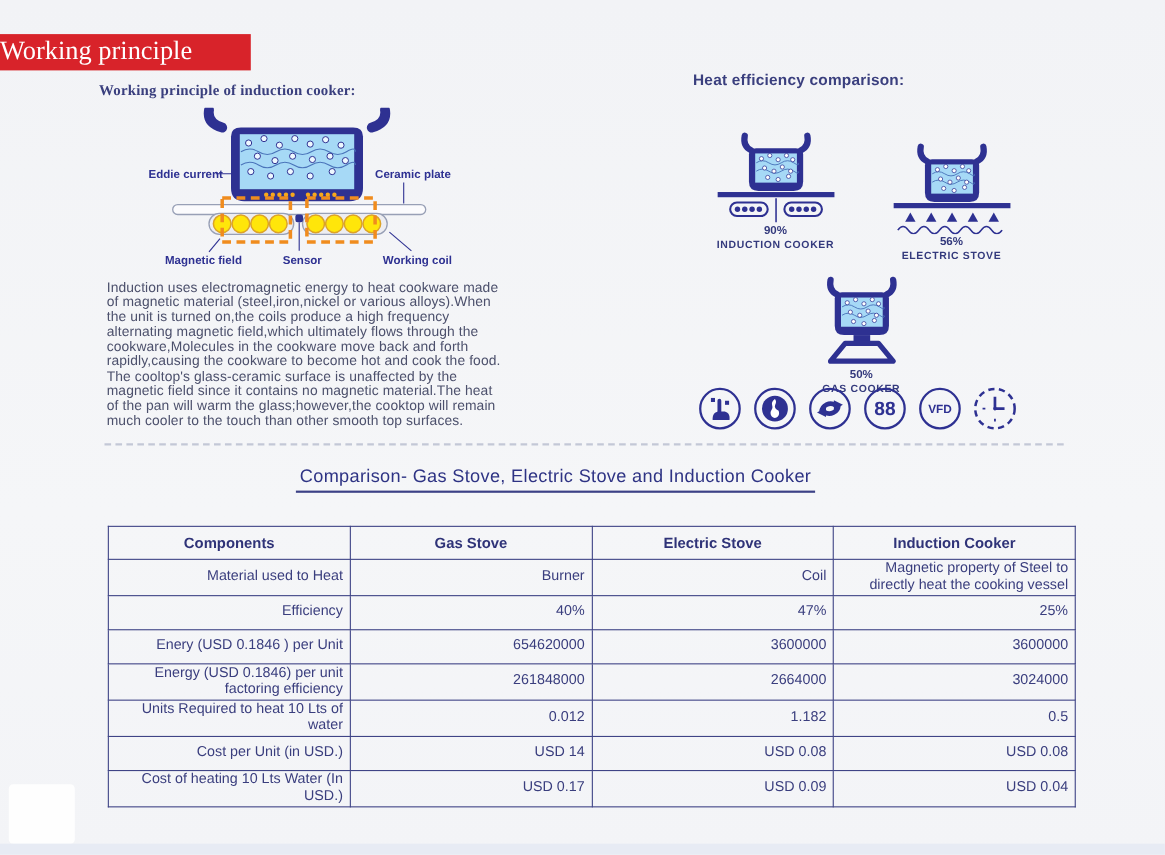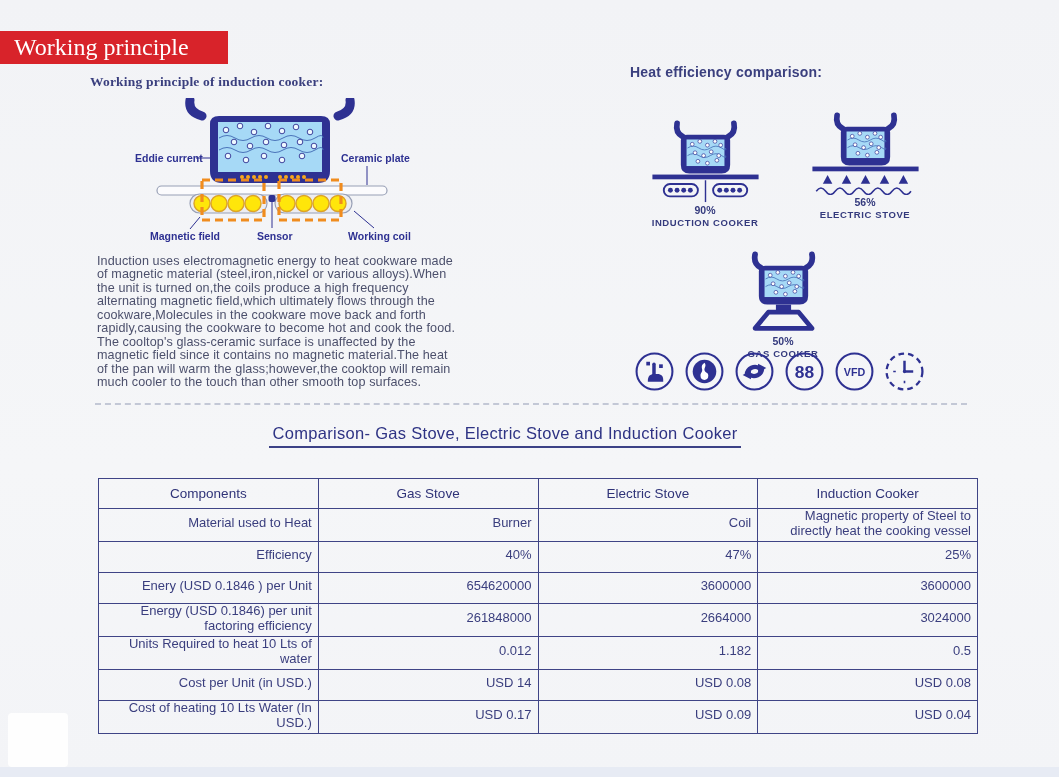--- a/index.html
+++ b/index.html
@@ -5,21 +5,21 @@
   html,body{margin:0;padding:0;}
   body{width:1059px;height:777px;overflow:hidden;background:#eceef2;
        font-family:"Liberation Sans",sans-serif;}
   #page{position:relative;width:1059px;height:777px;overflow:hidden;
         background:linear-gradient(180deg,#f2f3f6 0%,#f5f6f8 60%,#f3f4f7 100%);}
   .abs{position:absolute;}
 
   
   #banner{left:0;top:31px;width:228px;height:33px;background:#d8232a;
           color:#ffffff;font-family:"Liberation Serif",serif;font-size:24px;
-          line-height:32px;padding-left:14px;box-sizing:border-box;}
+          line-height:32px;box-sizing:border-box;}
 
   .navyhead{color:#3a3f7e;font-weight:700;font-size:13.5px;letter-spacing:.2px;}
 
   #paragraph{left:97px;top:255px;width:438px;color:#4c506c;font-size:12.6px;
              line-height:13.45px;white-space:pre-line;letter-spacing:.1px;}
 
   
   svg text{font-family:"Liberation Sans",sans-serif;}
   .dlabel{fill:#2e3192;font-size:10.5px;font-weight:600;}
 
@@ -38,21 +38,21 @@
 
   
   #cmp-head-wrap{left:60px;top:424px;width:890px;text-align:center;}
   #cmp-head{display:inline-block;color:#2e3384;font-size:16.5px;font-weight:400;
             letter-spacing:.3px;border-bottom:2px solid #3c4186;padding:0 4px 3px 4px;}
 
   
   #cmp-table{left:98px;top:478px;width:880px;border-collapse:collapse;table-layout:fixed;}
   #cmp-table th,#cmp-table td{border:1.4px solid #3f4486;color:#3a3e7e;
        font-size:13px;box-sizing:border-box;}
-  #cmp-table th{height:30px;font-size:13.5px;font-weight:400;color:#2f3378;text-align:center;}
+  #cmp-table th{height:30px;font-size:13.5px;font-weight:700;color:#2f3378;text-align:center;}
   #cmp-table td{height:31px;text-align:right;padding:0 6px 2px 24px;line-height:1.15;}
   #cmp-table td.c0{padding-left:17px;}
   tr.dbl td{border-top:3px double #3f4486;}
   tr.tall td{height:35px;}
 
   #bottom-strip{left:0;top:767px;width:1059px;height:10px;background:#e7ebf4;}
   #corner-box{left:8px;top:713px;width:60px;height:54px;background:#fefefe;border-radius:4px;}
 </style>
 </head>
 <body>
@@ -192,21 +192,21 @@
           <circle cx="82" cy="82.5" r="2.6"></circle>
           <circle cx="89" cy="82.5" r="2.6"></circle>
           <circle cx="96" cy="82.5" r="2.6"></circle>
       </g>
       <path d="M60 72 V95" stroke="#2e3192" stroke-width="1.5"></path>
     </svg>
     <div class="pct">90%</div>
     <div class="scap">INDUCTION COOKER</div>
   </div>
 
-  <div class="stove-fig" style="left:800px;top:104px;">
+  <div class="stove-fig" style="left:800px;top:122px;">
     <svg width="115" height="91" viewBox="0 0 120 96">
       <path d="M36 26 Q28 22 30 12" stroke="#2e3192" stroke-width="6" fill="none" stroke-linecap="round"></path>
       <path d="M84 26 Q92 22 90 12" stroke="#2e3192" stroke-width="6" fill="none" stroke-linecap="round"></path>
       <path d="M34 30 q0-6 7-6 h38 q7 0 7 6 v26 q0 9-9 9 h-34 q-9 0-9-9 z" fill="#2e3192"></path>
       <rect x="40" y="29" width="40" height="28" fill="#a6d9f6"></rect>
       <path d="M41 38 q6-4 12 0 t12 0 t12 0 t4 0" stroke="#4a74ba" stroke-width=".9" fill="none"></path>
       <path d="M41 46 q6-4 12 0 t12 0 t12 0 t4 0" stroke="#4a74ba" stroke-width=".9" fill="none"></path>
       <g fill="#fff" stroke="#2e3192" stroke-width=".7">
         <circle cx="46" cy="34" r="2"></circle>
           <circle cx="54" cy="31" r="2"></circle>

